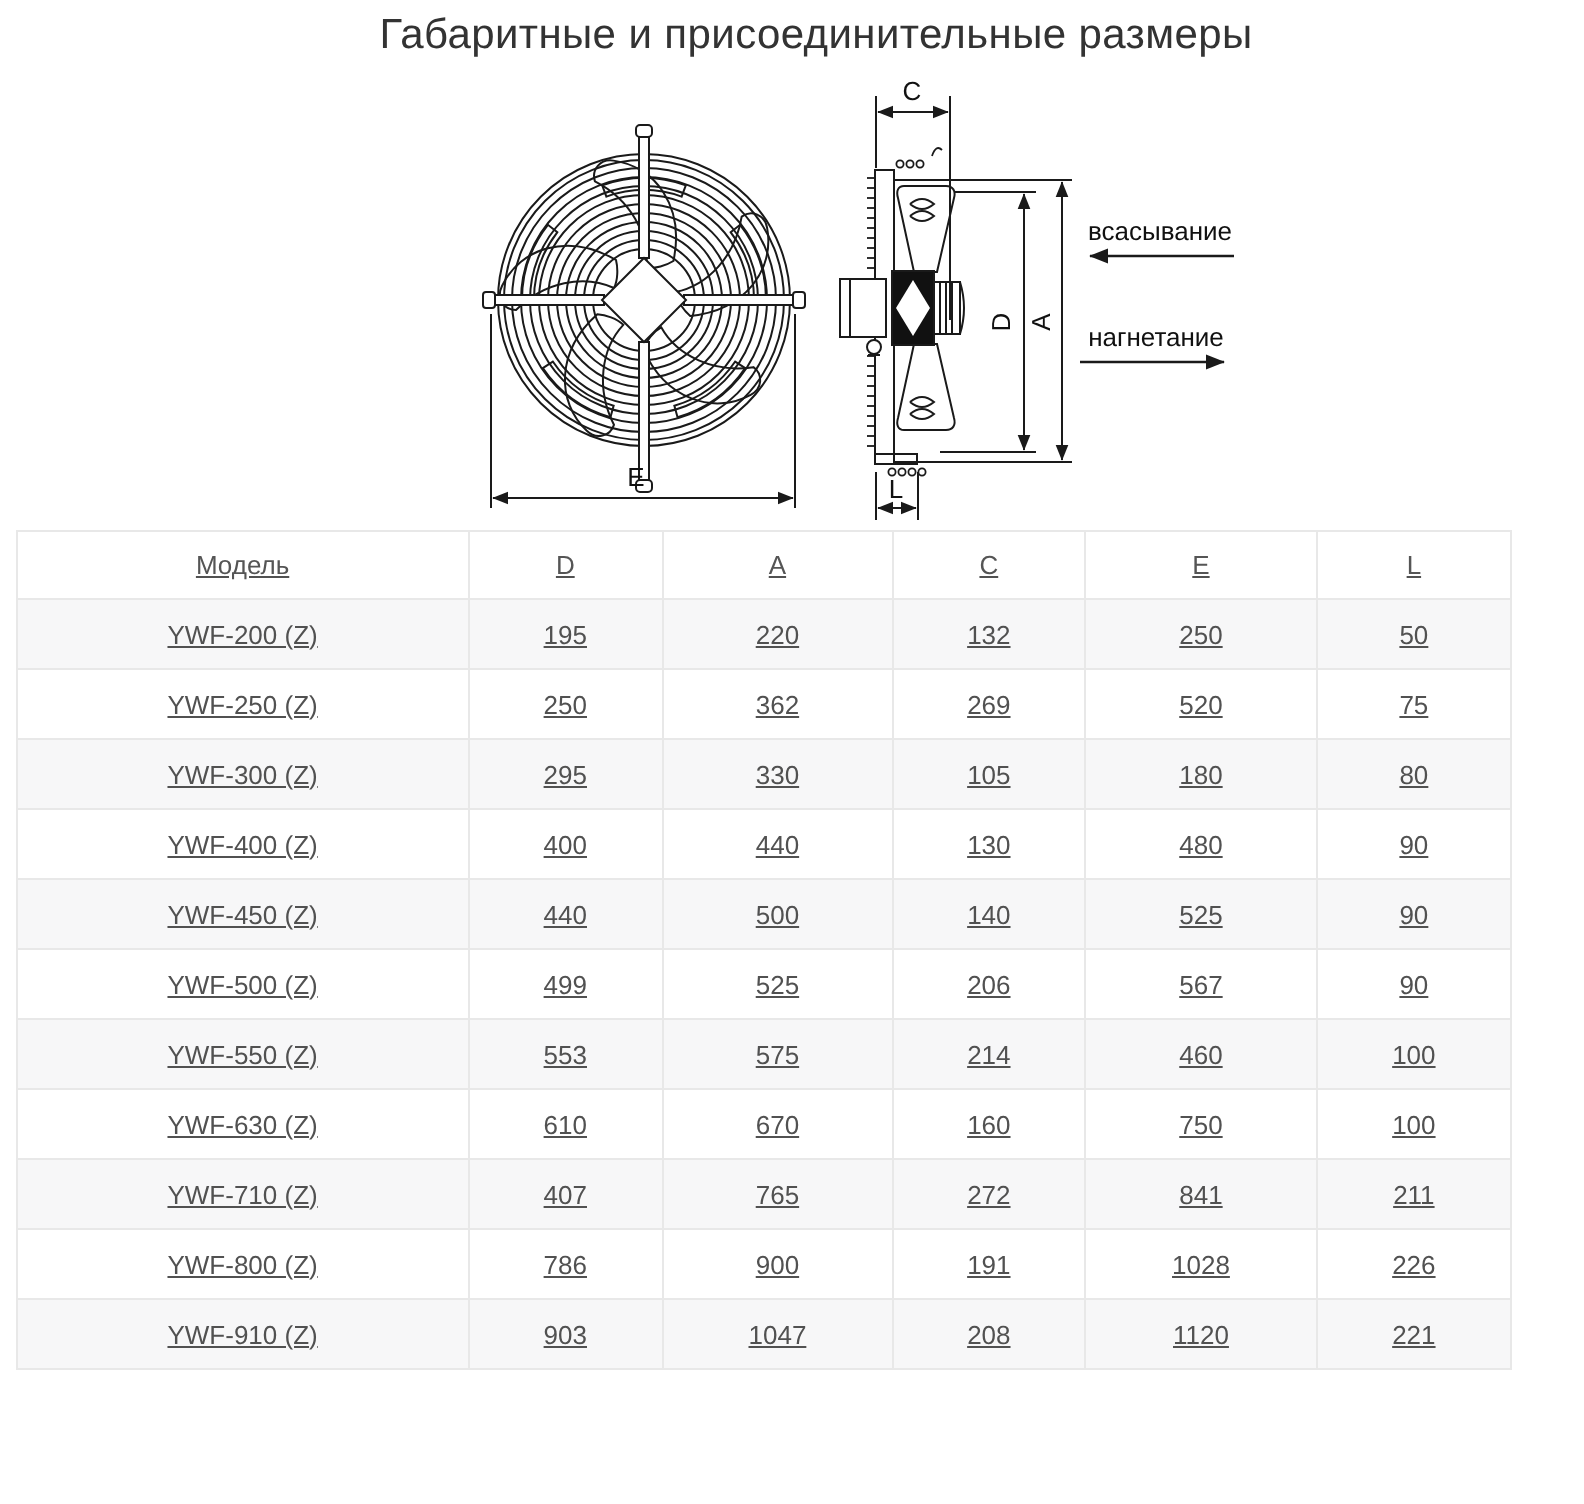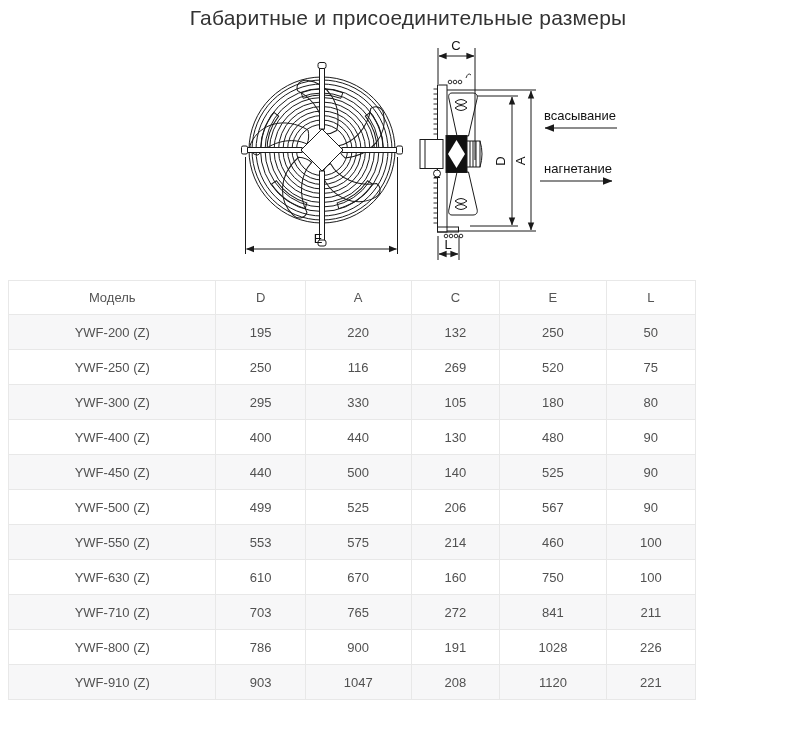--- a/index.html
+++ b/index.html
@@ -19,26 +19,27 @@
   svg.diagram {
     position: absolute; top: 0; left: 0;
   }
   svg.diagram text {
     font-family: "Liberation Sans", sans-serif;
     fill: #111111;
   }
   .dim-label { font-size: 13px; }
   .flow-label { font-size: 13px; }
   table.spec {
-    position: absolute; top: 280px; left: 8px;
-    width: 688px;
+    position: absolute; top: 265px; left: 8px;
+    width: 748px;
     border-collapse: collapse;
     border: 1px solid #d8d8d8;
     font-size: 13px; color: #515151;
     table-layout: fixed;
+    text-decoration: underline;
   }
   table.spec th, table.spec td {
     border: 1px solid #e8e8e8;
     text-align: center; vertical-align: middle;
     font-weight: 400; padding: 0;
   }
   table.spec thead th { height: 34px; color: #555555; background: #ffffff; }
   table.spec tbody td { height: 35px; }
   table.spec tbody tr:nth-child(odd) { background: #f7f7f8; }
   table.spec tbody tr:nth-child(even) { background: #ffffff; }
@@ -248,21 +249,21 @@
           <td>YWF-200 (Z)</td>
           <td>195</td>
           <td>220</td>
           <td>132</td>
           <td>250</td>
           <td>50</td>
         </tr>
         <tr>
           <td>YWF-250 (Z)</td>
           <td>250</td>
-          <td>116</td>
+          <td>362</td>
           <td>269</td>
           <td>520</td>
           <td>75</td>
         </tr>
         <tr>
           <td>YWF-300 (Z)</td>
           <td>295</td>
           <td>330</td>
           <td>105</td>
           <td>180</td>
@@ -303,21 +304,21 @@
         <tr>
           <td>YWF-630 (Z)</td>
           <td>610</td>
           <td>670</td>
           <td>160</td>
           <td>750</td>
           <td>100</td>
         </tr>
         <tr>
           <td>YWF-710 (Z)</td>
-          <td>703</td>
+          <td>407</td>
           <td>765</td>
           <td>272</td>
           <td>841</td>
           <td>211</td>
         </tr>
         <tr>
           <td>YWF-800 (Z)</td>
           <td>786</td>
           <td>900</td>
           <td>191</td>

